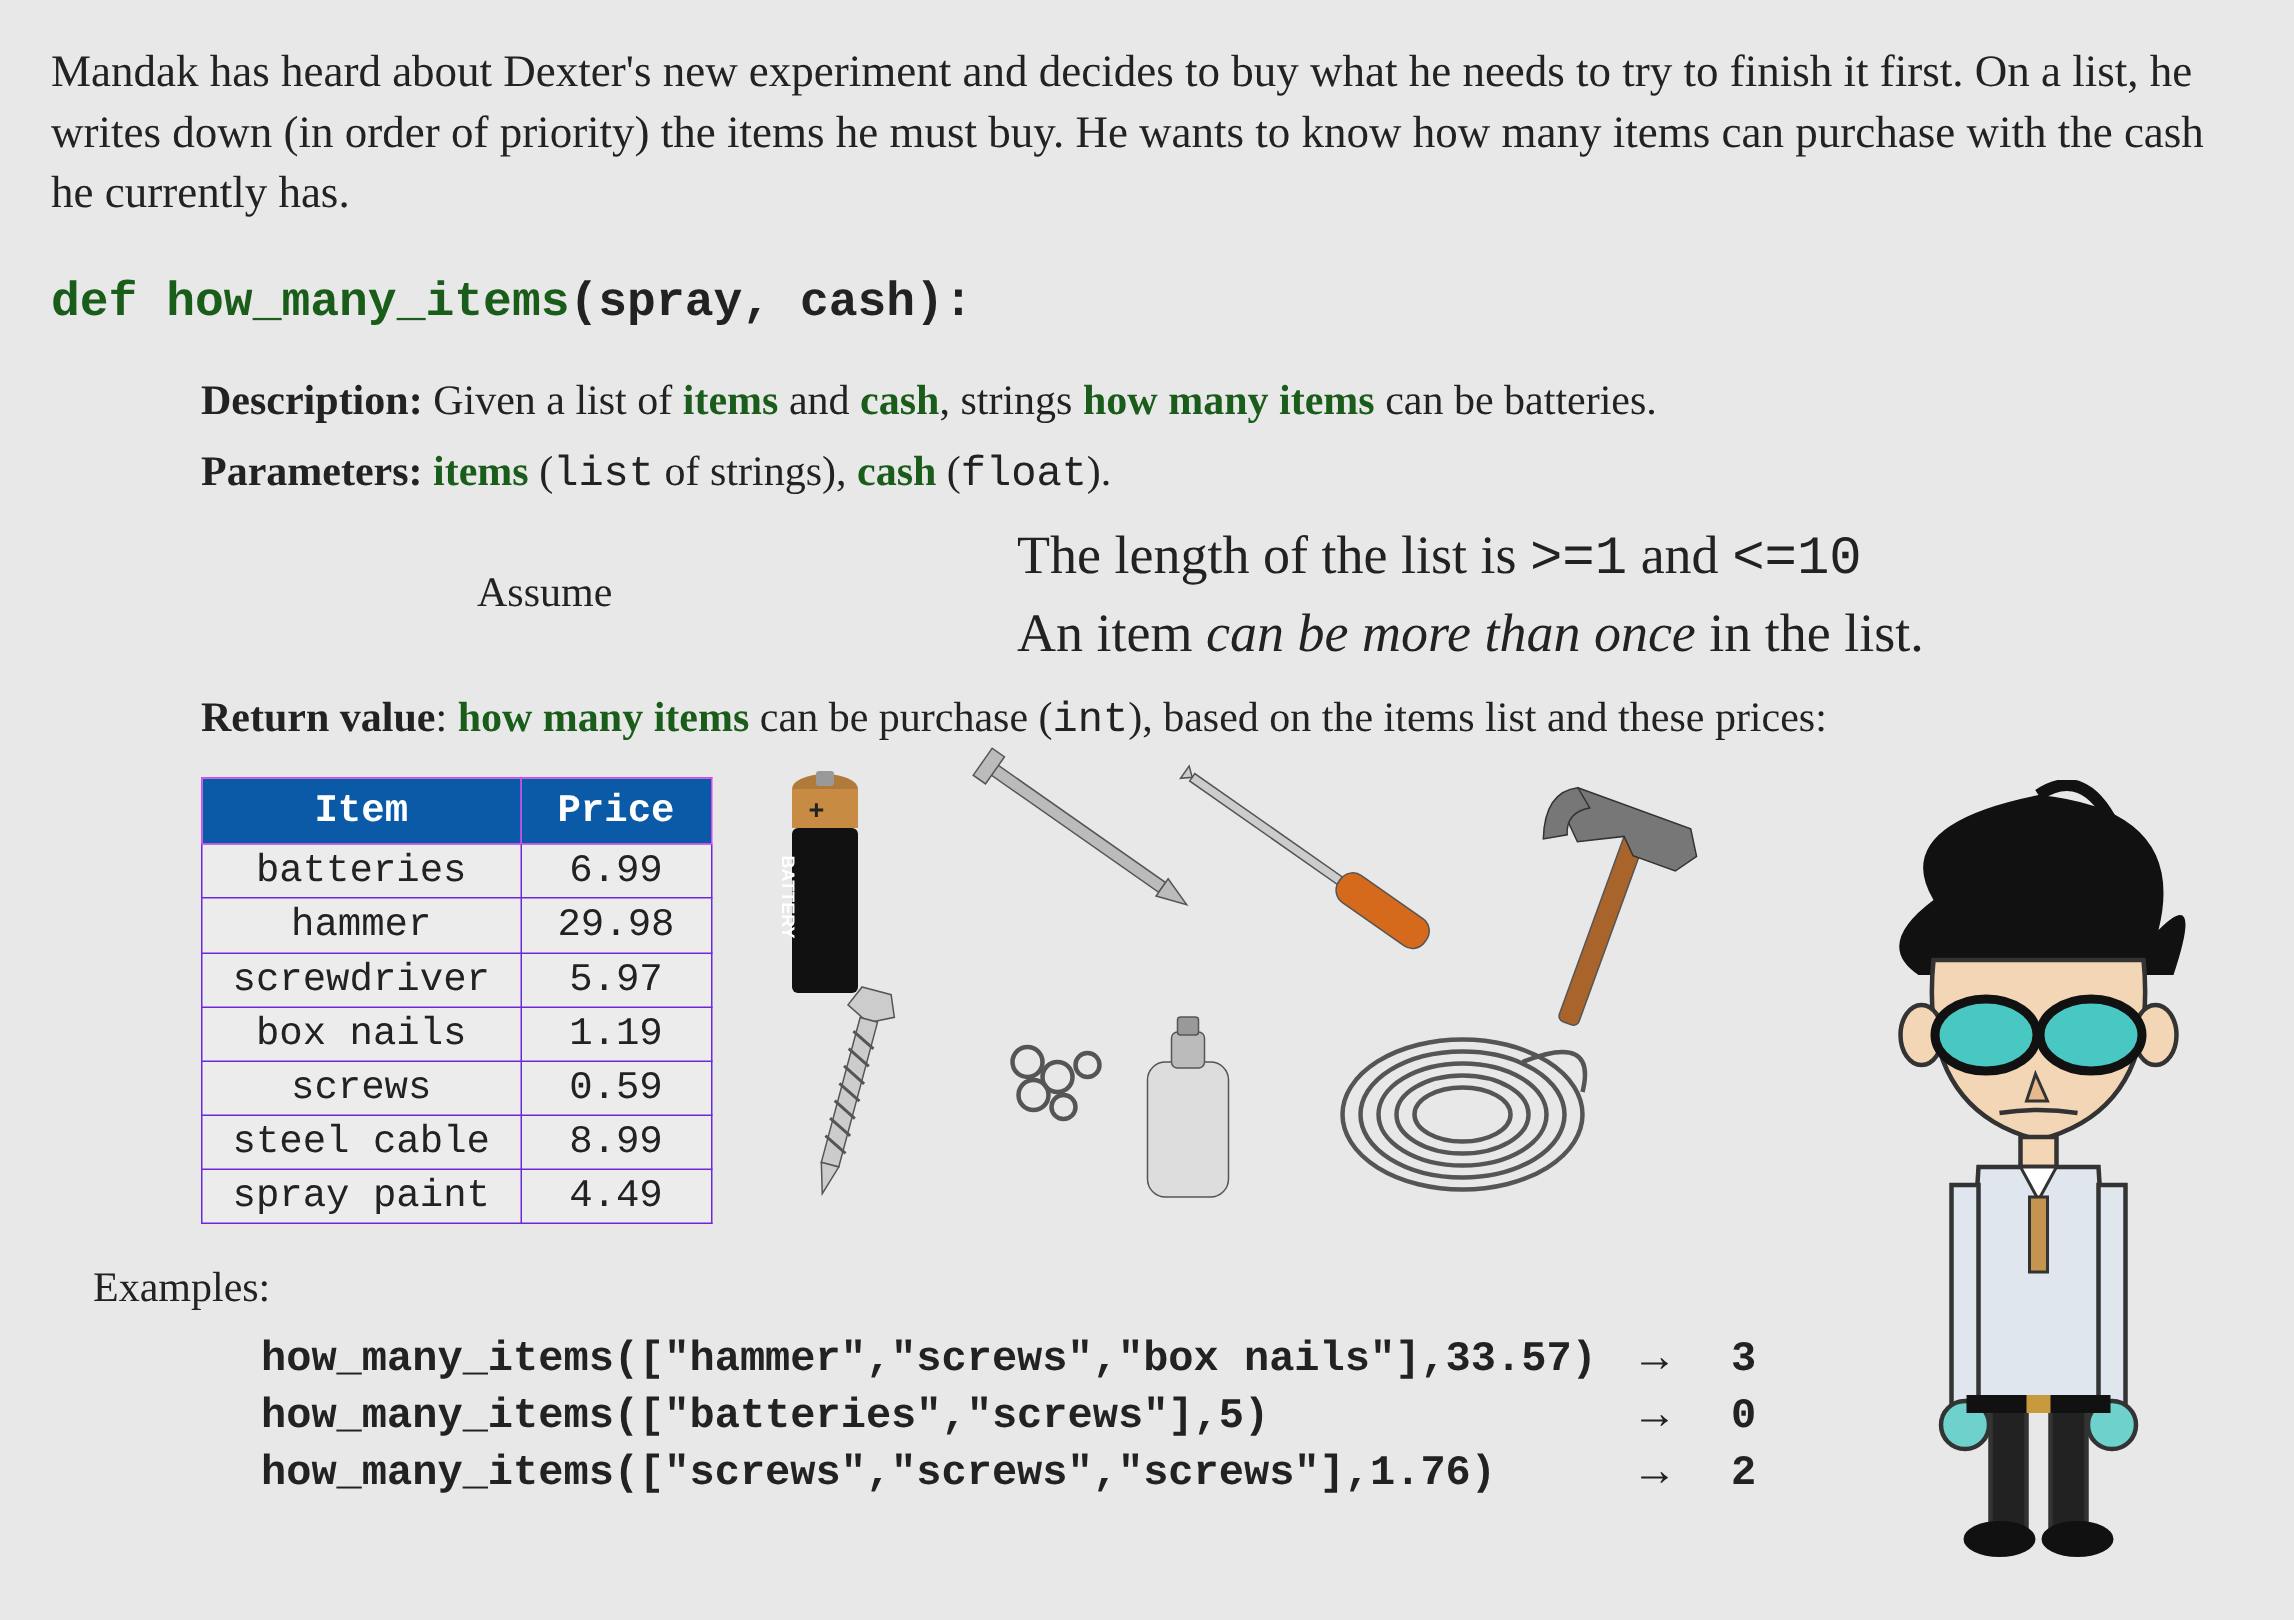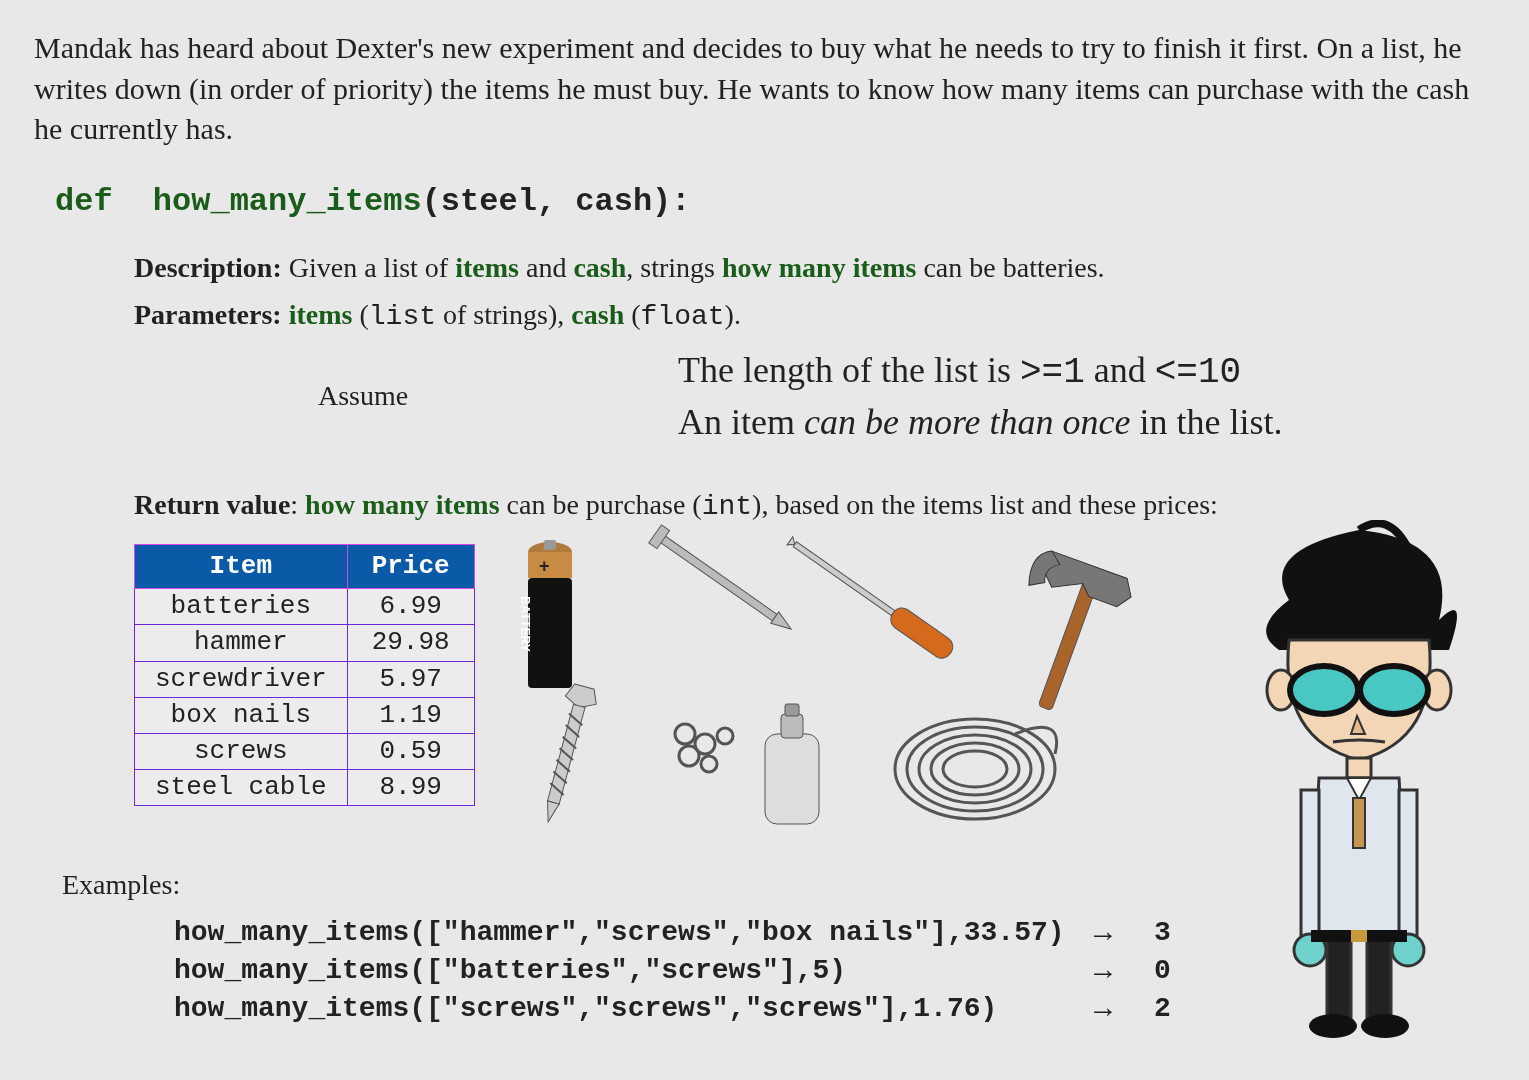--- a/index.html
+++ b/index.html
@@ -19,37 +19,37 @@
   .intro {
     font-size: 30px;
     margin-bottom: 30px;
   }
   .sig {
     font-family: 'Courier New', monospace;
     font-size: 32px;
     font-weight: bold;
     margin-bottom: 26px;
   }
-  .sig .kw { color: #1a5c1a; margin-left: 21px; }
+  .sig .kw { color: #1a5c1a; }
   .sig .pn { color: #222; }
   .sect { margin-left: 100px; font-size: 28px; }
   .desc, .params, .retv { margin-bottom: 10px; }
   .bold { font-weight: bold; }
   .items, .cash, .hmi { font-weight: bold; color: #1a5c1a; }
   .mono { font-family: Liberation Mono, monospace; }
   .params-row {
     display: flex;
     align-items: center;
     margin-top: 2px;
   }
   .assume-lbl { width: 360px; text-align: left; padding-left: 184px; }
   .assume-body { flex: 1; font-size: 36px; }
   .assume-body .line { display: block; }
 
-  .retv { margin-top: 40px; }
+  .retv { margin-top: 14px; }
 
   .content-row {
     display: flex;
     align-items: flex-start;
     margin-top: 18px;
     margin-left: 100px;
   }
 
   table.price {
     border-collapse: collapse;
@@ -108,21 +108,21 @@
 </head>
 <body>
 
 <div class="page">
 
   <div class="intro">Mandak has heard about Dexter's new experiment and decides to buy what he needs to try to finish it first. On a list, he writes down (in order of priority) the items he must buy. He wants to know how many items can purchase with the cash he currently has.</div>
 
   <div class="sig">
     <span class="kw">def</span>
     <span> </span>
-    <span class="kw">how_many_items</span><span class="pn">(</span><span class="pn">steel, cash</span><span class="pn">):</span>
+    <span class="kw">how_many_items</span><span class="pn">(</span><span class="pn">spray, cash</span><span class="pn">):</span>
   </div>
 
   <div class="sect">
     <div class="desc">
       <span class="bold">Description:</span><span> Given a list of </span><span class="items">items</span><span> and </span><span class="cash">cash</span><span>, strings </span><span class="hmi">how many items</span><span> can be batteries.</span>
     </div>
 
     <div class="params">
       <span class="bold">Parameters:</span><span> </span><span class="items">items</span><span> (</span><span class="mono">list</span><span> of strings), </span><span class="cash">cash</span><span> </span><span>(</span><span class="mono">float</span><span>).</span>
     </div>
@@ -165,20 +165,24 @@
             <td>box nails</td>
             <td>1.19</td>
           </tr>
           <tr>
             <td>screws</td>
             <td>0.59</td>
           </tr>
           <tr>
             <td>steel cable</td>
             <td>8.99</td>
+          </tr>
+          <tr>
+            <td>spray paint</td>
+            <td>4.49</td>
           </tr>
         </tbody>
     </table>
 
     <div class="pics">
 
       <svg style="left:10px; top:-10px;" width="70" height="170" viewBox="0 0 70 170">
         <ellipse cx="35" cy="18" rx="22" ry="10" fill="#b07b3a"></ellipse>
         <rect x="13" y="18" width="44" height="26" fill="#c88b44"></rect>
         <rect x="29" y="6" width="12" height="10" fill="#999" rx="2"></rect>

